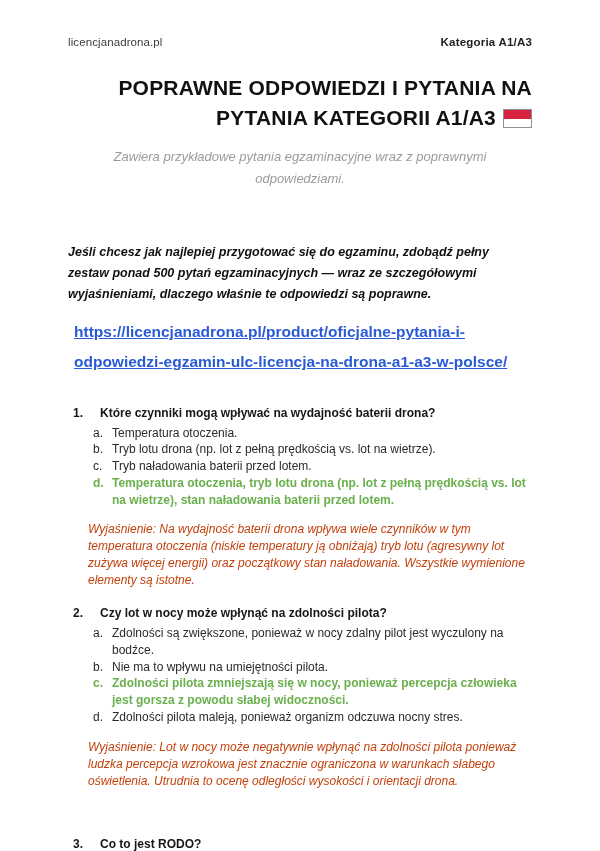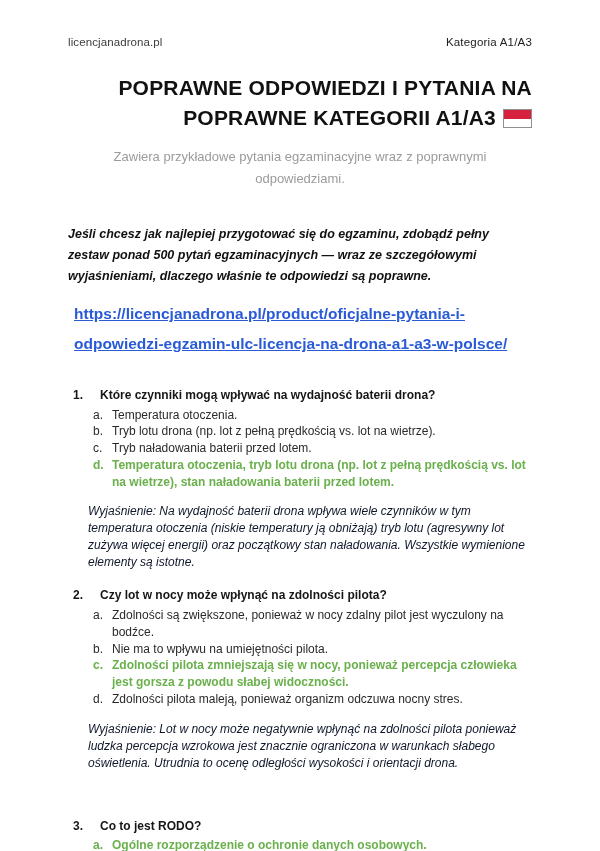--- a/index.html
+++ b/index.html
@@ -24,21 +24,21 @@
   }
 
   
   .doc-header {
     display: flex;
     justify-content: space-between;
     align-items: baseline;
     font-size: 11.5px;
   }
   .doc-header .site { color: #3c3c3c; font-weight: 400; letter-spacing: .1px; }
-  .doc-header .category { color: #222; font-weight: 400; letter-spacing: .2px; }
+  .doc-header .category { color: #222; font-weight: 700; letter-spacing: .2px; }
 
   
   h1.doc-title {
     margin: 25px 0 0 0;
     text-align: right;
     font-size: 21px;
     line-height: 30px;
     font-weight: 700;
     color: #111;
     letter-spacing: .2px;
@@ -53,28 +53,29 @@
     box-sizing: border-box;
   }
   .flag .flag-top { height: 50%; background: #ffffff; }
   .flag .flag-bottom { height: 50%; background: var(--flag-red, #d6213f); }
 
   
   .subtitle {
     margin: 13px auto 0 auto;
     max-width: 440px;
     text-align: center;
+    font-style: italic;
     font-size: 13px;
     line-height: 22px;
     color: #9b9b9b;
   }
 
   
   .intro {
-    margin: 34px 0 0 0;
+    margin: 52px 0 0 0;
     font-weight: 700;
     font-style: italic;
     font-size: 12.5px;
     line-height: 21px;
     color: #111;
   }
 
   
   .link-wrap {
     margin: 12px auto 0 auto;
@@ -115,37 +116,37 @@
   }
   .opt-letter { width: 19px; flex: 0 0 19px; }
   .opt-text { flex: 1; }
   .opt.correct { color: var(--green, #6ab04c); font-weight: 700; }
 
   .explanation {
     margin: 13px 0 0 20px;
     font-style: italic;
     font-size: 12px;
     line-height: 17px;
-    color: #0f172a;
+    color: #c2410c;
   }
   .explanation:empty { display: none; }
 </style>
 </head>
 <body>
 
 <div class="page">
 
   <div class="doc-header">
     <span class="site">licencjanadrona.pl</span>
     <span class="category">Kategoria A1/A3</span>
   </div>
 
   <h1 class="doc-title">
     <span>POPRAWNE ODPOWIEDZI I PYTANIA NA</span><br>
-    <span>POPRAWNE KATEGORII A1/A3</span><span class="flag"><span class="flag-top"></span><span class="flag-bottom" style="display:block"></span></span>
+    <span>PYTANIA KATEGORII A1/A3</span><span class="flag"><span class="flag-top"></span><span class="flag-bottom" style="display:block"></span></span>
   </h1>
 
   <p class="subtitle">Zawiera przykładowe pytania egzaminacyjne wraz z poprawnymi odpowiedziami.</p>
 
   <p class="intro">Jeśli chcesz jak najlepiej przygotować się do egzaminu, zdobądź pełny zestaw ponad 500 pytań egzaminacyjnych — wraz ze szczegółowymi wyjaśnieniami, dlaczego właśnie te odpowiedzi są poprawne.</p>
 
   <div class="link-wrap">
     <a href="#" class="product-link">https://licencjanadrona.pl/product/oficjalne-pytania-i-odpowiedzi-egzamin-ulc-licencja-na-drona-a1-a3-w-polsce/</a>
   </div>
 

